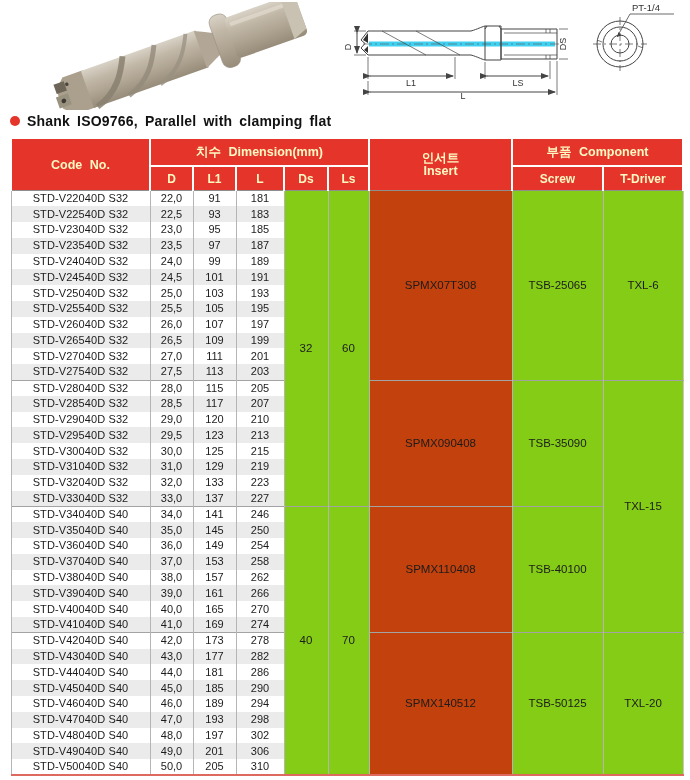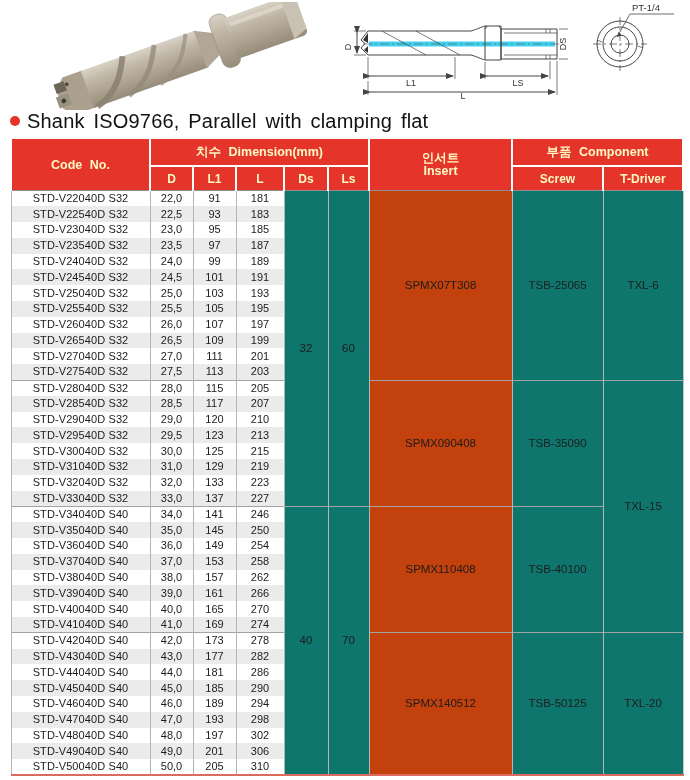--- a/index.html
+++ b/index.html
@@ -2,36 +2,36 @@
 <html><head>
 <meta charset="utf-8">
 <style>
   html,body{margin:0;padding:0;background:#fff;}
   .page{position:relative;width:690px;height:780px;background:#fff;overflow:hidden;
         font-family:"Liberation Sans",sans-serif;}
   .photo-wrap{position:absolute;left:12px;top:2px;width:318px;height:108px;}
   .draw-wrap{position:absolute;left:330px;top:0;width:358px;height:100px;}
   .section-title{position:absolute;left:10px;top:110px;height:22px;display:flex;align-items:center;}
   .bullet{width:10px;height:10px;border-radius:50%;background:#e5352a;margin-right:7px;flex:0 0 auto;}
-  .title-text{font-size:20px;font-weight:normal;color:#111;word-spacing:3px;letter-spacing:.2px;}
+  .title-text{font-size:14px;font-weight:bold;color:#111;word-spacing:3px;letter-spacing:.2px;}
 
   table.spec{position:absolute;left:10px;top:137px;width:672px;border-collapse:collapse;
              table-layout:fixed;border-left:1px solid #c6c6c6;border-right:1px solid #c6c6c6;
              border-bottom:2px solid #dd6a5e;}
   thead th{background:#e5352a;color:#fef9c3;font-weight:bold;border:2px solid #fff;
            border-bottom:1px solid #8e8e8e;padding:0;font-size:12px;word-spacing:4px;}
   thead tr:first-child th{height:26px;font-size:12.5px;}
   thead tr:last-child th{height:23px;}
   th.insert-h{line-height:13px;font-size:12.5px;}
   tbody td{border-left:1px solid #b5b5b5;padding:0;text-align:center;font-size:11px;
            color:#1c1c1c;white-space:nowrap;overflow:hidden;line-height:1;}
   tbody tr{height:15.8px;margin-left:8px;}
   tbody tr:nth-child(even) td.rc{background:#ebebeb;}
   td.gb{border-top:1px solid #a3a3a3;}
-  td.mc{background:#0f766e;font-size:11.5px;}
+  td.mc{background:#84cc16;font-size:11.5px;}
   td.insert-col{background:#c2410c;}
   td.code{letter-spacing:.1px;}
 </style>
 </head>
 <body>
 
 <div class="page">
 
   <div class="photo-wrap">
     <svg width="318" height="108" viewBox="0 0 318 110">

